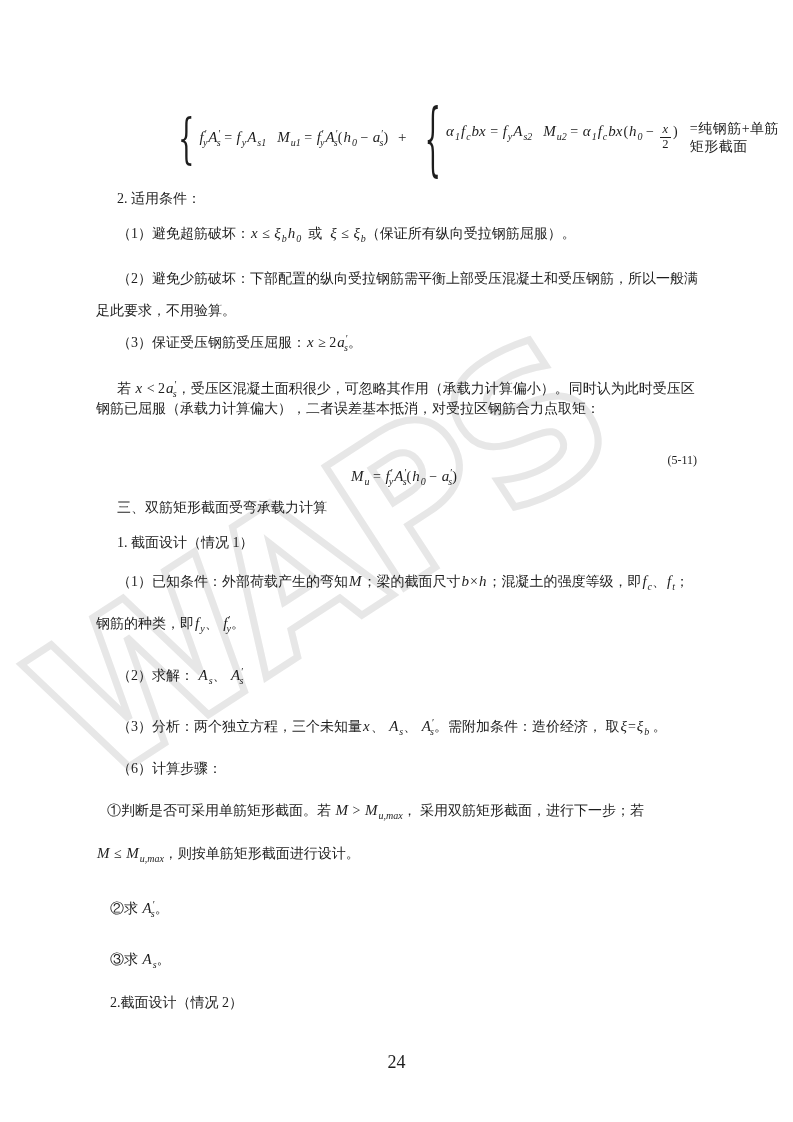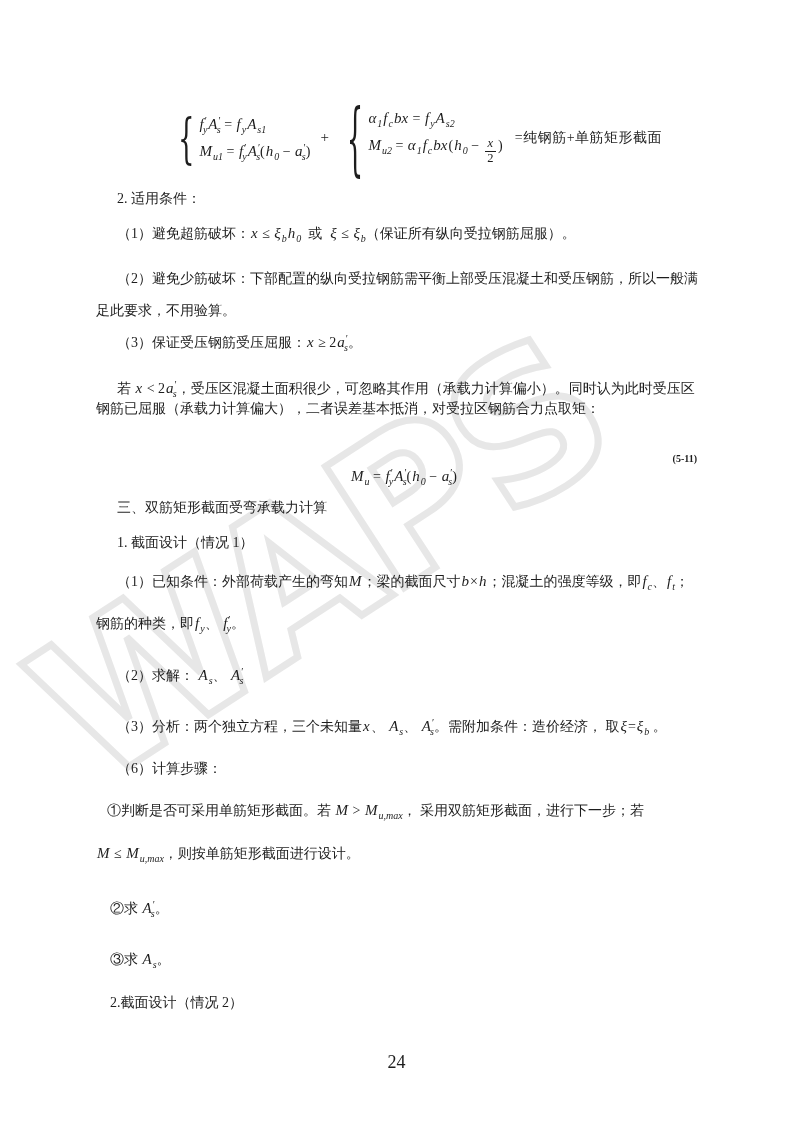--- a/index.html
+++ b/index.html
@@ -49,30 +49,30 @@
     z-index:2;
   }
   .eqsys{display:flex;align-items:center;}
   .brace{
     font-family:"DejaVu Serif",serif;font-size:26px;font-weight:400;
     display:inline-block;transform-origin:center;line-height:1;
     margin-right:4px;
   }
   .b1{transform:scaleY(2.1);}
   .b2{transform:scaleY(3.1);}
-  .eqcol{display:flex;flex-direction:column;gap:10px;}
+  .eqcol{display:flex;flex-direction:row;gap:10px;}
   .eqrow{font-size:14px;white-space:pre;}
   .plus{font-size:15px;margin:0 18px 0 10px;}
   .syslabel{font-size:14px;margin-left:12px;letter-spacing:0.5px;}
   
   .eqline{
     position:absolute;left:96px;top:452px;width:601px;
     text-align:center;font-size:14px;white-space:pre;z-index:2;
   }
-  .eqnum{position:absolute;right:0;top:1px;font-size:10px;font-style:normal;font-weight:bold;}
+  .eqnum{position:absolute;right:0;top:1px;font-size:12px;font-style:normal;}
   
   .footer{
     position:absolute;left:0;top:1052px;width:100%;
     text-align:center;font-size:18px;z-index:2;
   }
   
   #l1 {left:117px;top:189px;}
   #l2 {left:117px;top:223px;}
   #l3 {left:117px;top:269px;}
   #l4 {left:96px; top:301px;}

